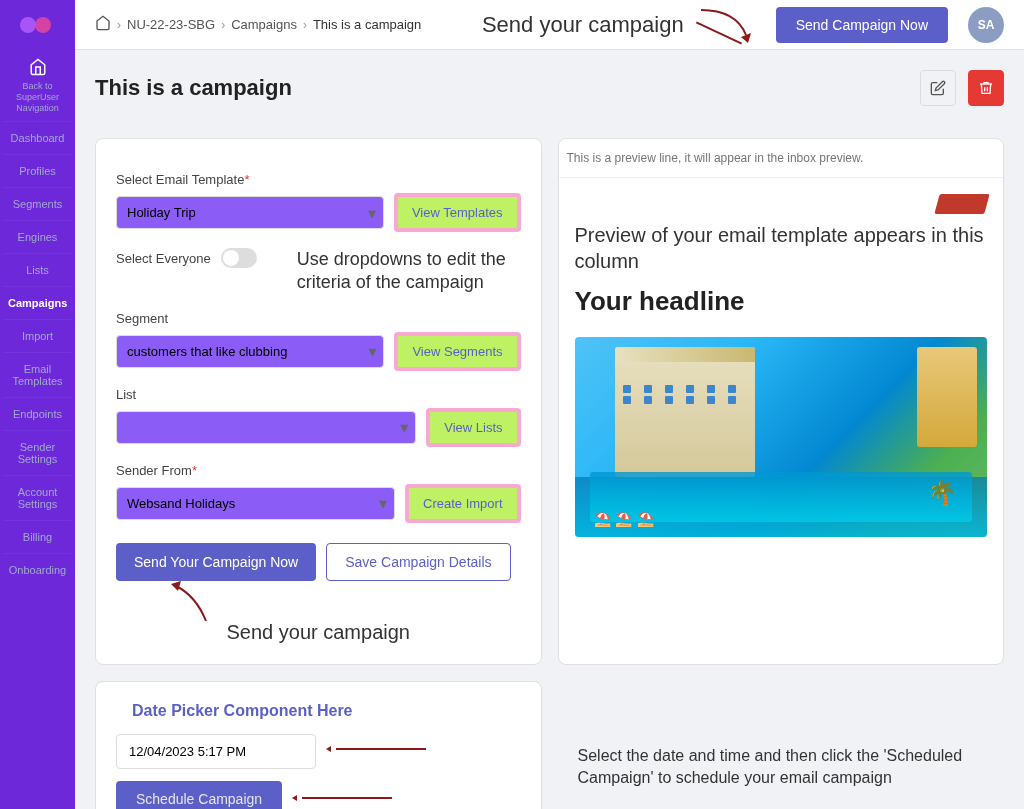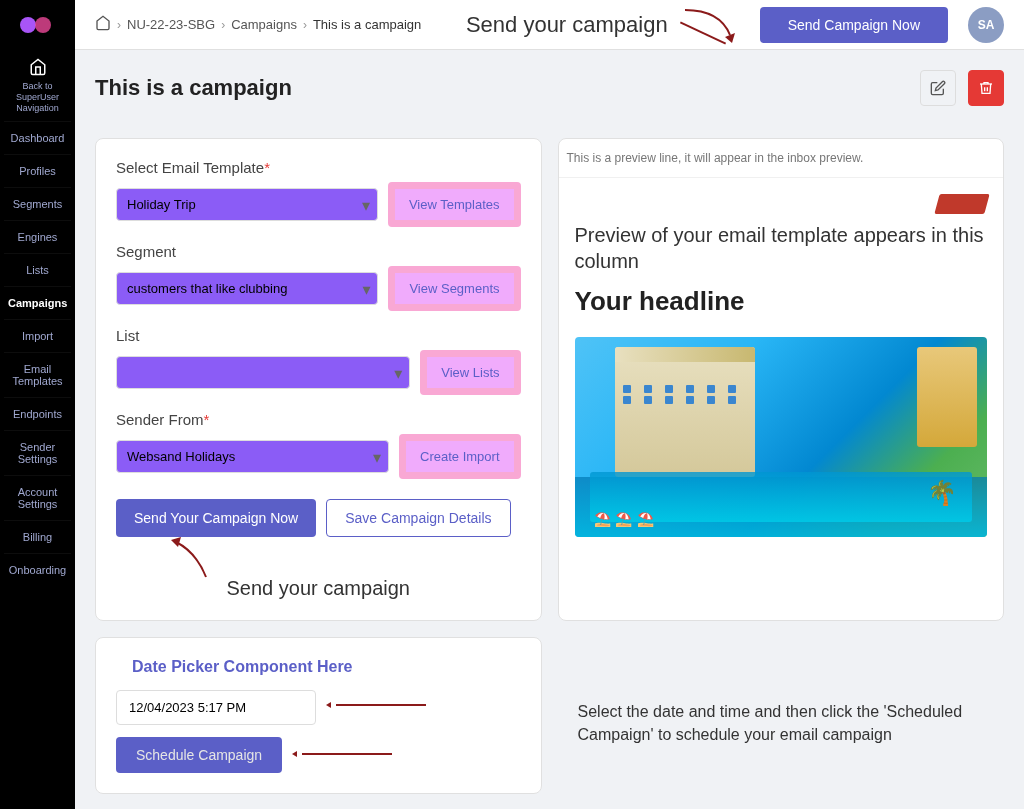--- a/index.html
+++ b/index.html
@@ -1,21 +1,21 @@
 <!DOCTYPE html>
 <html><head>
   <meta charset="utf-8">
   <style>
     * { box-sizing: border-box; margin: 0; padding: 0; }
     body { font-family: -apple-system, BlinkMacSystemFont, 'Segoe UI', sans-serif; background: #f0f2f5; display: flex; height: 100vh; overflow: hidden; }
 
     
     .sidebar {
       width: 75px;
-      background: #000000;
+      background: #6d28d9;
       display: flex;
       flex-direction: column;
       align-items: center;
       padding: 10px 4px;
       flex-shrink: 0;
       overflow-y: auto;
     }
     .sidebar-logo {
       width: 40px;
       height: 30px;
@@ -92,21 +92,21 @@
       top: 20px;
       width: 50px;
       height: 2px;
       background: #8b1a1a;
       transform: rotate(25deg);
     }
     .send-now-btn {
       background: #5b5fc7;
       color: white;
       border: none;
-      padding: 10px 28px;
+      padding: 10px 20px;
       border-radius: 4px;
       font-size: 14px;
       cursor: pointer;
       white-space: nowrap;
     }
     .avatar {
       width: 36px;
       height: 36px;
       background: #8b9dc3;
       border-radius: 50%;
@@ -162,24 +162,25 @@
     
     .panel {
       background: white;
       border-radius: 8px;
       padding: 20px;
       border: 1px solid #e0e0e0;
     }
 
     .form-group { margin-bottom: 16px; }
     .form-label {
-      font-size: 15px;
+      font-size: 13px;
       color: #444;
       margin-bottom: 6px;
       display: block;
+      margin-top: 13px;
     }
     .form-label .required { color: #e53935; }
 
     .form-row {
       display: flex;
       align-items: center;
       gap: 10px;
     }
     .select-wrapper {
       flex: 1;
@@ -198,22 +199,22 @@
     .select-arrow {
       position: absolute;
       right: 8px;
       top: 50%;
       transform: translateY(-50%);
       pointer-events: none;
       color: #666;
     }
 
     .btn-secondary {
-      background: #f0abfc;
-      border: 7px solid #f9a8d4;
+      background: #bef264;
+      border: 4px solid #f9a8d4;
       color: #5b5fc7;
       padding: 8px 14px;
       border-radius: 4px;
       font-size: 13px;
       cursor: pointer;
       white-space: nowrap;
       text-align: center;
     }
 
     .toggle-row {
@@ -499,20 +500,29 @@
             <div class="select-wrapper">
               <select>
                 <option>Holiday Trip</option>
               </select>
               <span class="select-arrow">▾</span>
             </div>
             <button class="btn-secondary">View Templates</button>
           </div>
         </div>
 
+        <div style="display:flex; align-items:flex-start; gap:20px; margin-bottom:16px;">
+          <div>
+            <div class="toggle-row">
+              <span class="toggle-label">Select Everyone</span>
+              <div class="toggle"></div>
+            </div>
+          </div>
+          <p class="hint-text" style="font-size:18px; max-width:220px;">Use dropdowns to edit the criteria of the campaign</p>
+        </div>
 
         <div class="form-group">
           <label class="form-label">Segment</label>
           <div class="form-row">
             <div class="select-wrapper">
               <select>
                 <option>customers that like clubbing</option>
               </select>
               <span class="select-arrow">▾</span>
             </div>

